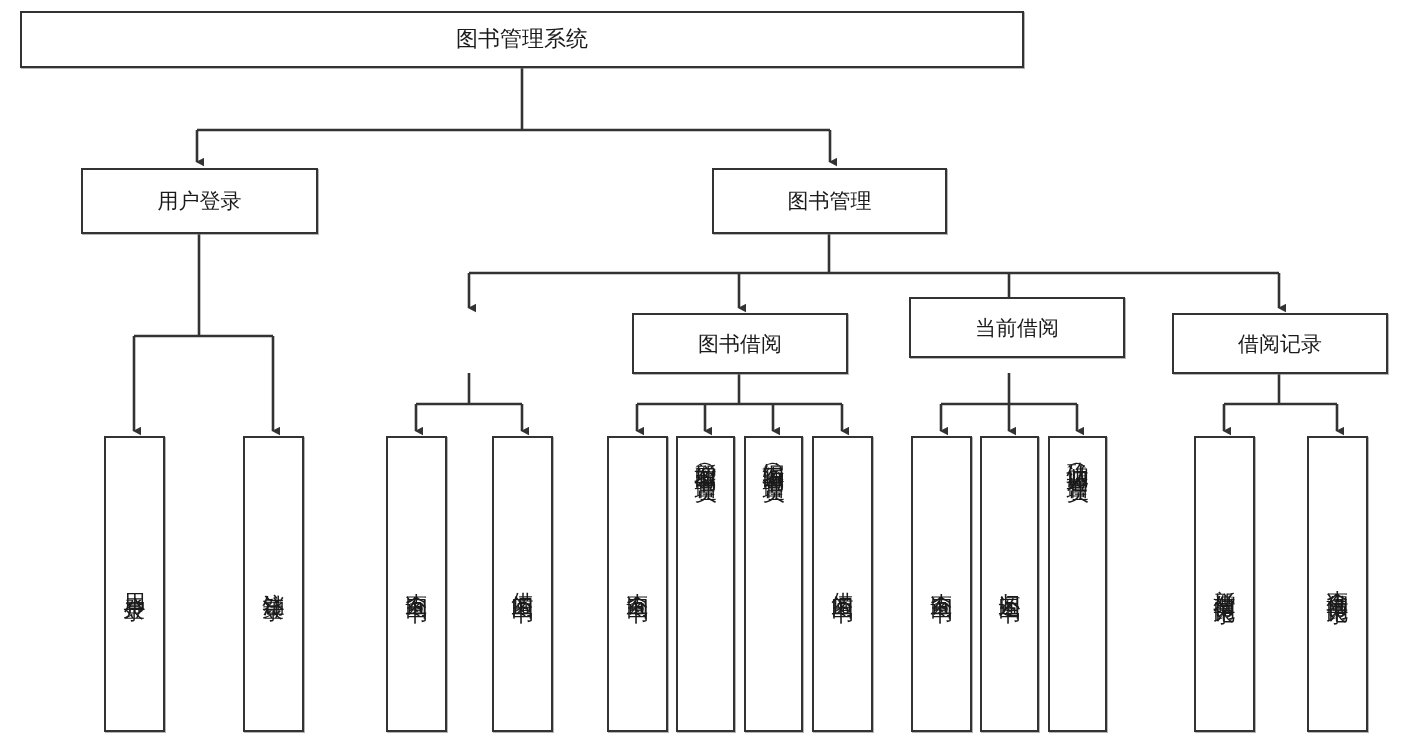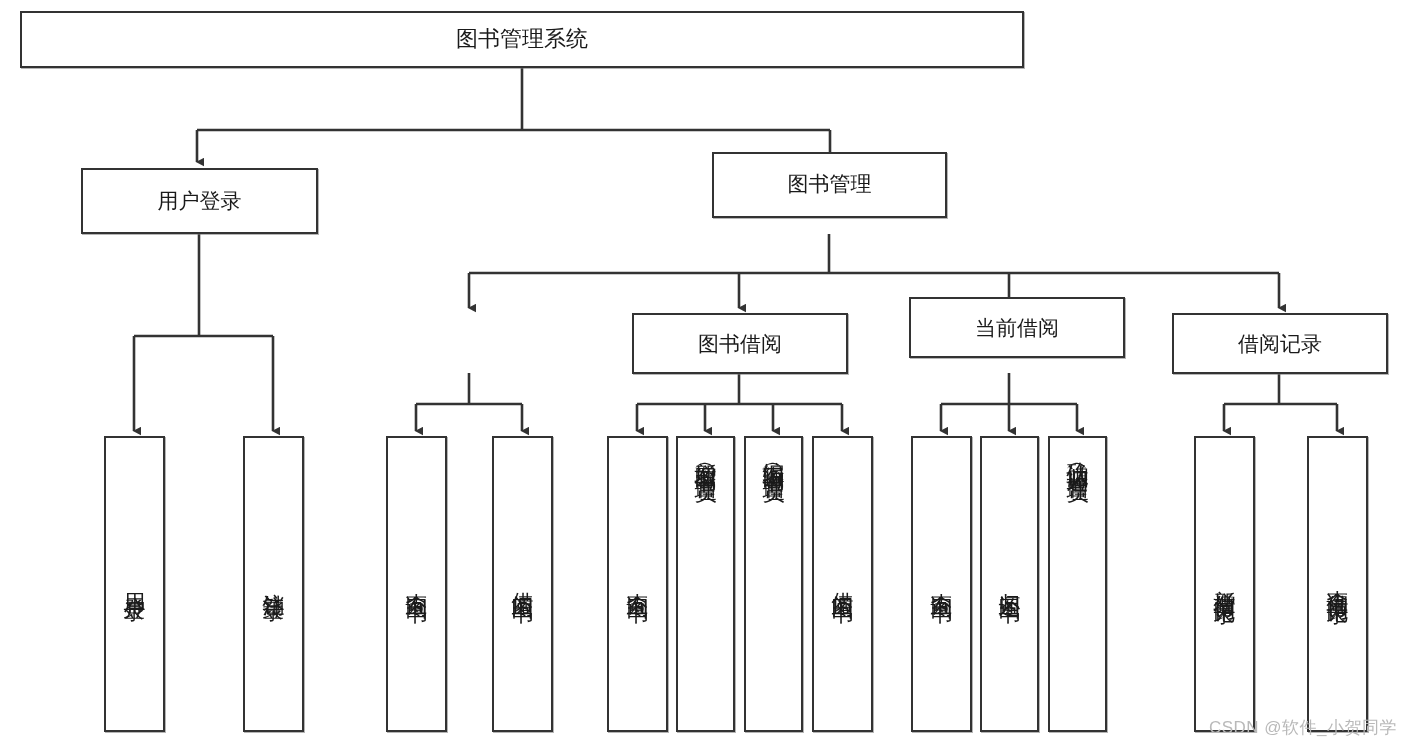--- a/index.html
+++ b/index.html
@@ -152,21 +152,21 @@
   </svg>
 
   <div class="node h root" style="left:20px; top:11px; width:1004px; height:57px;">
     <span class="node-label">图书管理系统</span>
   </div>
 
   <div class="node h" style="left:81px; top:168px; width:237px; height:66px;">
     <span class="node-label">用户登录</span>
   </div>
 
-  <div class="node h" style="left:712px; top:152px; width:235px; height:66px;font-family:Liberation Serif, serif;">
+  <div class="node h" style="left:712px; top:168px; width:235px; height:66px;">
     <span class="node-label">图书管理</span>
   </div>
 
 
   <div class="node h" style="left:632px; top:313px; width:216px; height:61px;justify-content:center;">
     <span class="node-label">图书借阅</span>
   </div>
 
   <div class="node h" style="left:902px; top:297px; width:216px; height:61px;margin-left:7px;">
     <span class="node-label">当前借阅</span>
@@ -221,15 +221,14 @@
   </div>
 
   <div class="node v align-mid" style="left:1194px; top:436px; width:61px; height:296px;">
     <span class="node-label">新增借阅记录</span>
   </div>
 
   <div class="node v align-mid" style="left:1307px; top:436px; width:61px; height:296px;">
     <span class="node-label">查询借阅记录</span>
   </div>
 
-  <div id="watermark">CSDN @软件_小贺同学</div>
 
 </div>
 
 </body></html>

